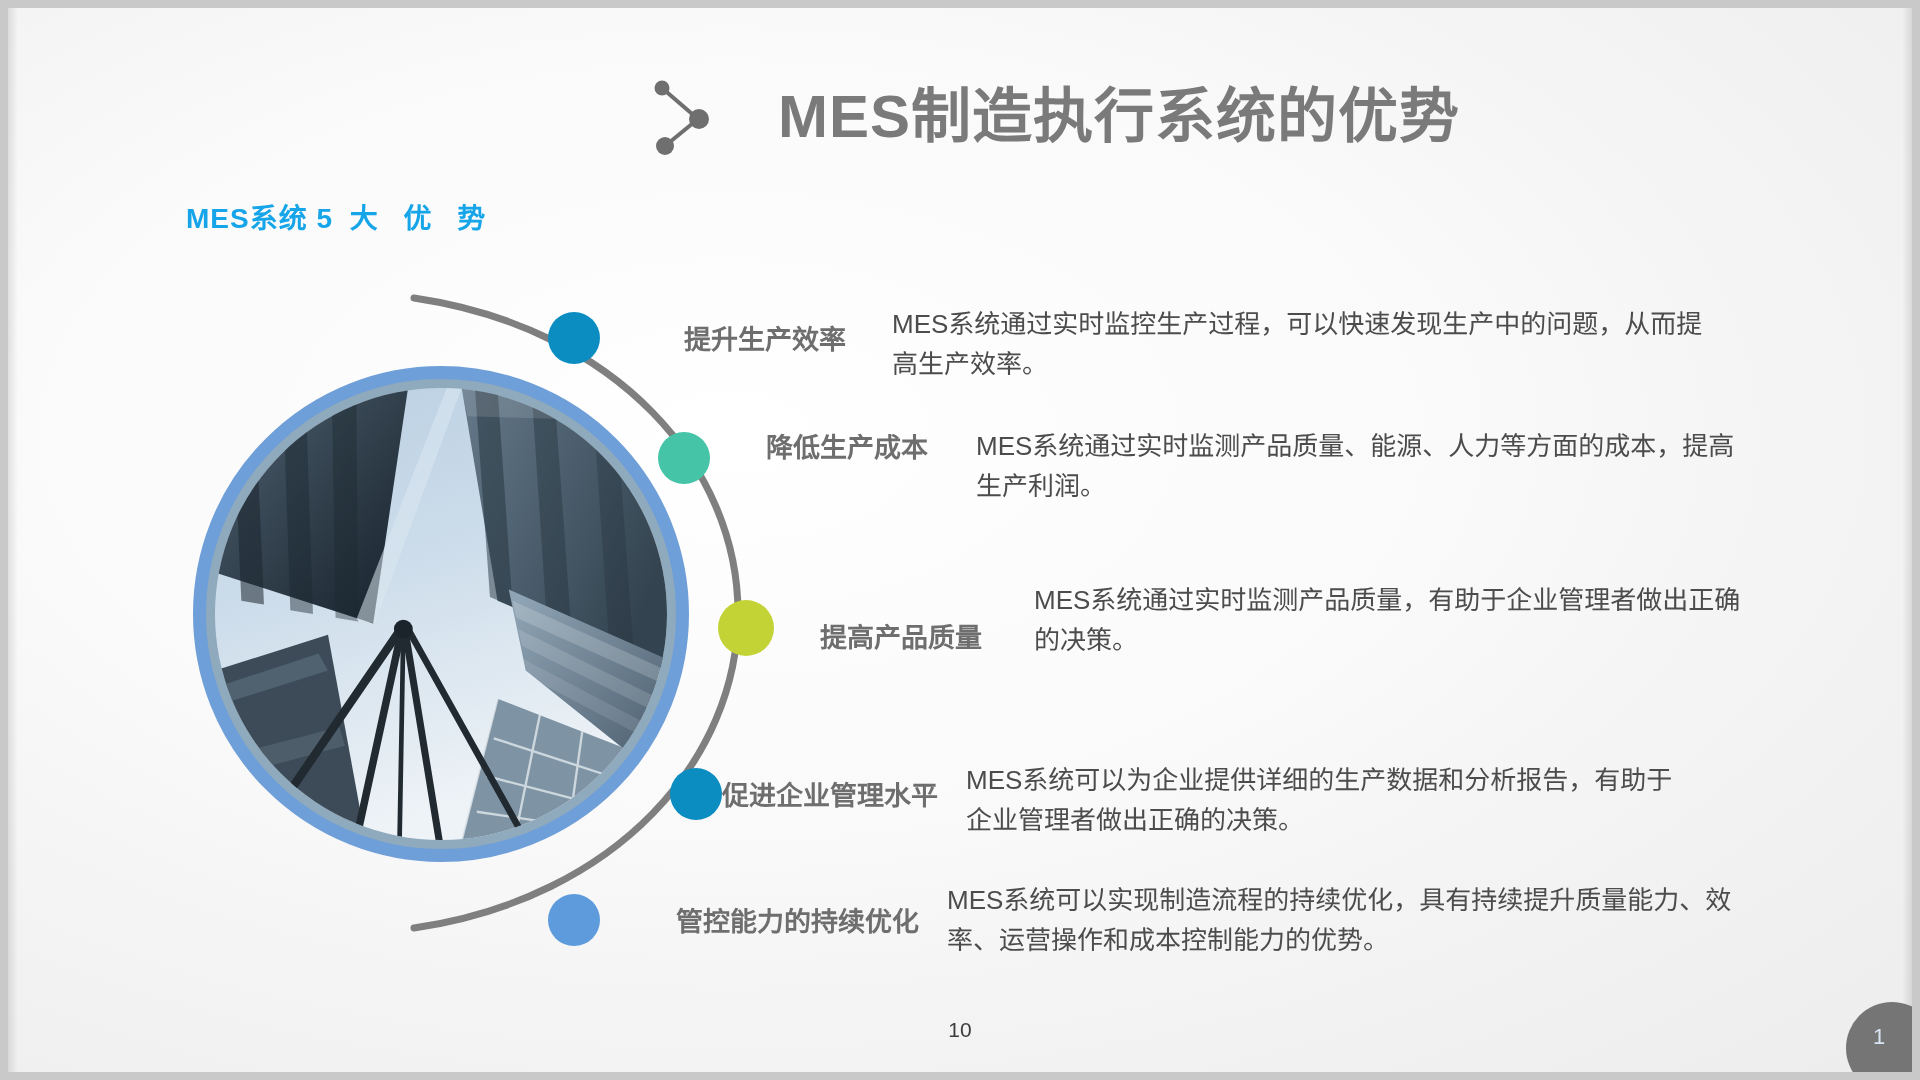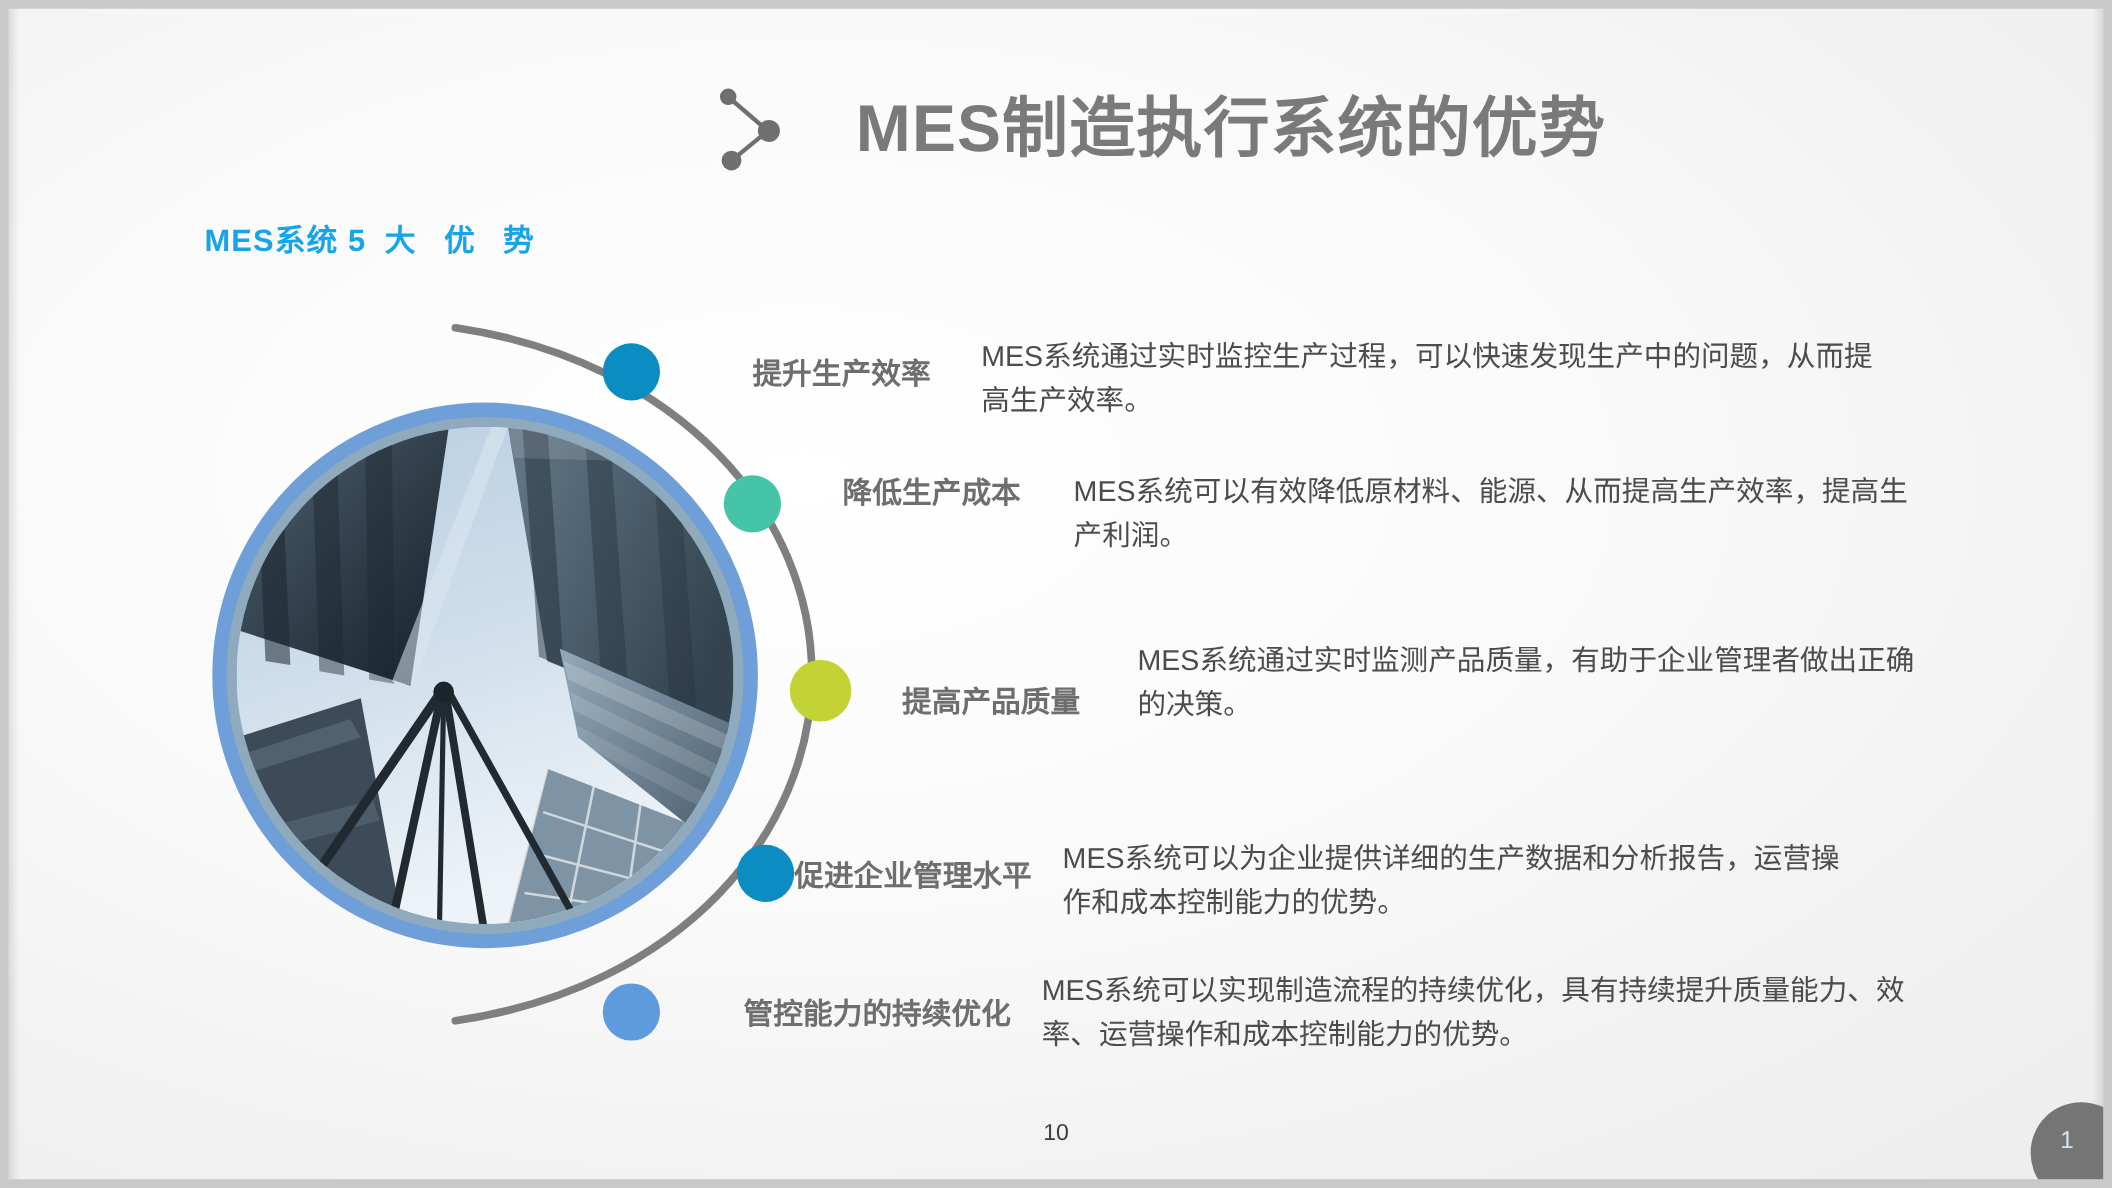--- a/index.html
+++ b/index.html
@@ -274,33 +274,33 @@
 
   <div class="row" id="row-0">
     <span class="dot" style="background:#0c8dc2"></span>
     <span class="row-label">提升生产效率</span>
     <span class="row-desc">MES系统通过实时监控生产过程，可以快速发现生产中的问题，从而提高生产效率。</span>
   </div>
 
   <div class="row" id="row-1">
     <span class="dot" style="background:#45c4a8"></span>
     <span class="row-label">降低生产成本</span>
-    <span class="row-desc">MES系统可以有效降低原材料、能源、从而提高生产效率，提高生产利润。</span>
+    <span class="row-desc">MES系统通过实时监测产品质量、能源、人力等方面的成本，提高生产利润。</span>
   </div>
 
   <div class="row" id="row-2">
     <span class="dot" style="background:#c3d335"></span>
     <span class="row-label">提高产品质量</span>
     <span class="row-desc">MES系统通过实时监测产品质量，有助于企业管理者做出正确的决策。</span>
   </div>
 
   <div class="row" id="row-3">
     <span class="dot" style="background:#0c8dc2"></span>
     <span class="row-label">促进企业管理水平</span>
-    <span class="row-desc">MES系统可以为企业提供详细的生产数据和分析报告，运营操作和成本控制能力的优势。</span>
+    <span class="row-desc">MES系统可以为企业提供详细的生产数据和分析报告，有助于企业管理者做出正确的决策。</span>
   </div>
 
   <div class="row" id="row-4">
     <span class="dot" style="background:#5e9bdd"></span>
     <span class="row-label">管控能力的持续优化</span>
     <span class="row-desc">MES系统可以实现制造流程的持续优化，具有持续提升质量能力、效率、运营操作和成本控制能力的优势。</span>
   </div>
 
   <div class="page-number">10</div>
   <div class="corner-badge">1</div>

